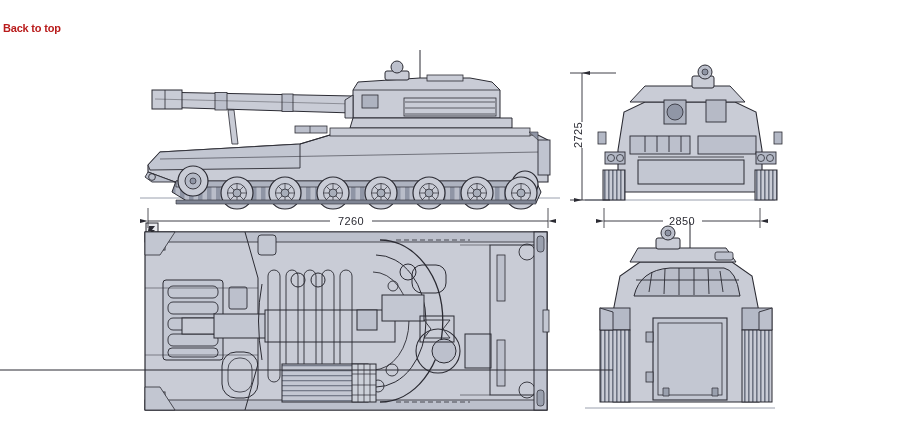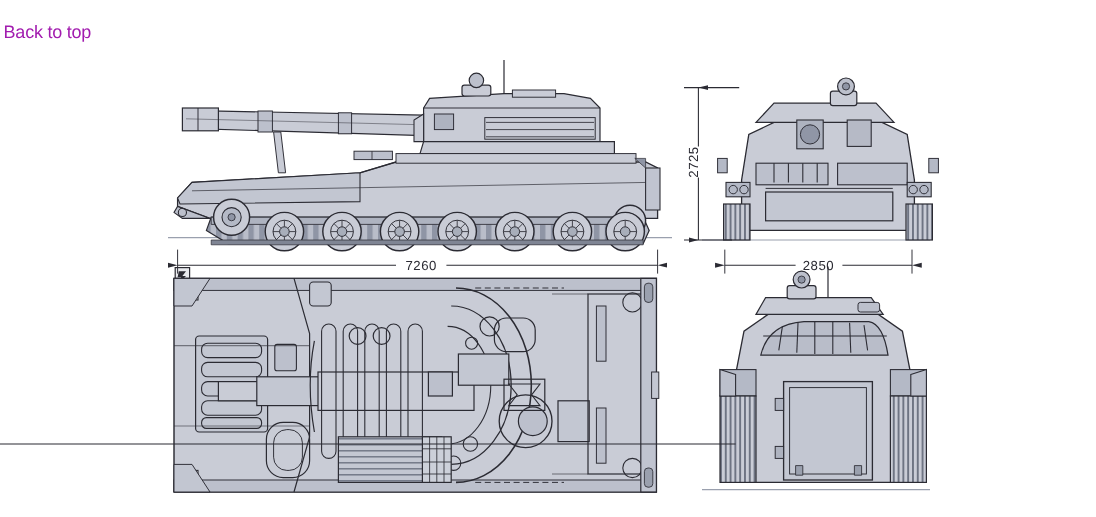--- a/index.html
+++ b/index.html
@@ -12,23 +12,23 @@
     width: 913px;
     height: 431px;
     position: relative;
     font-family: "Liberation Sans", sans-serif;
     overflow: hidden;
   }
   #back-to-top {
     position: absolute;
     left: 3px;
     top: 19px;
-    font-size: 15px;
-    font-weight: normal;
-    color: #a21caf;
+    font-size: 11px;
+    font-weight: bold;
+    color: #b91c1c;
     letter-spacing: -0.2px;
     text-decoration: none;
     cursor: pointer;
     line-height: 18px;
   }
   #blueprint-figure {
     position: absolute;
     left: 0;
     top: 40px;
     width: 849px;

